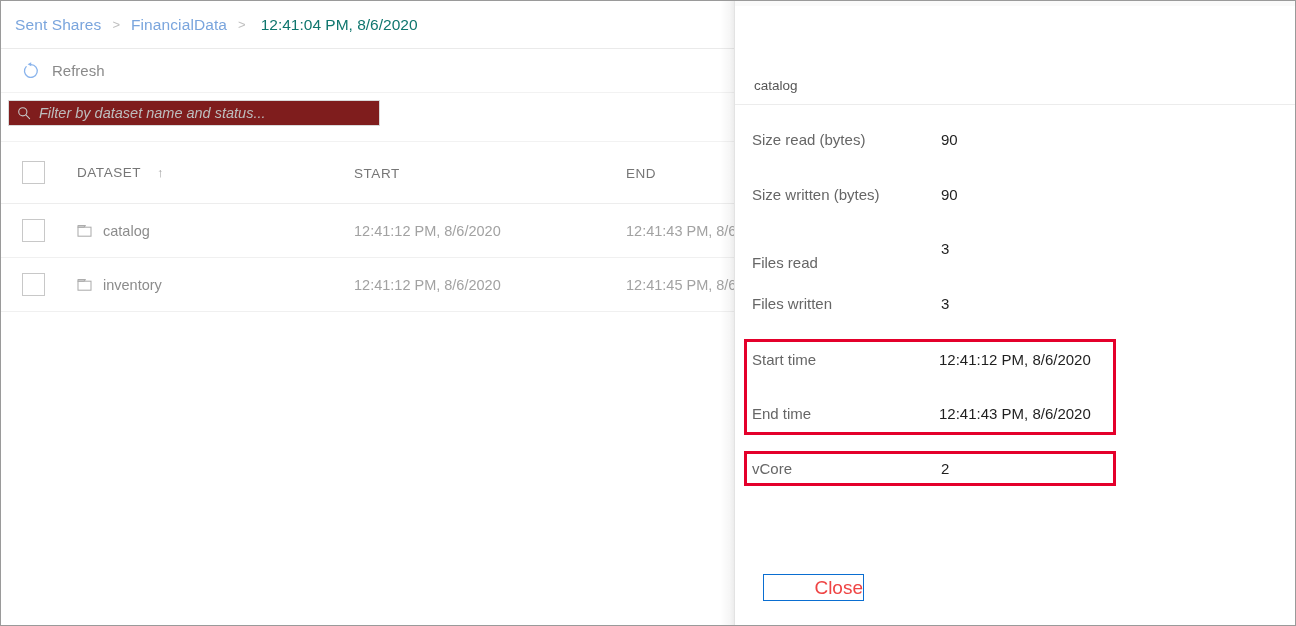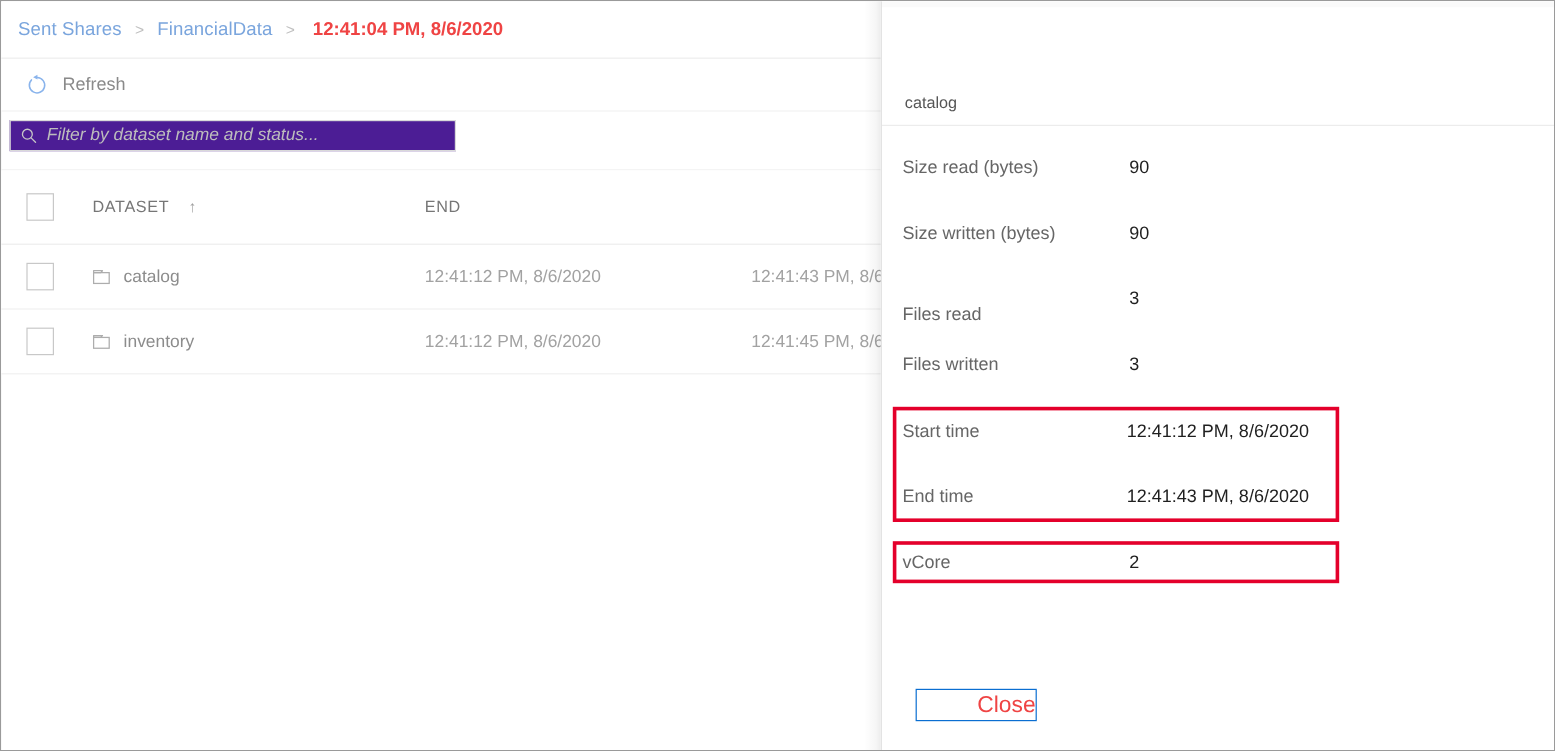--- a/index.html
+++ b/index.html
@@ -53,23 +53,23 @@
     cursor: pointer;
     white-space: nowrap;
   }
   .crumb-sep {
     color: #bfbfbf;
     font-size: 13px;
     margin: 0 11px;
     user-select: none;
   }
   .crumb-current {
-    color: #ef4444;
+    color: #0f766e;
     font-size: 15.5px;
-    font-weight: 700;
+    font-weight: 400;
     white-space: nowrap;
     margin-left: 4px;
   }
 
   
   .command-bar {
     position: absolute;
     left: 0;
     top: 48px;
     width: 1295px;
@@ -95,21 +95,21 @@
 
   
   .filter-wrap {
     position: absolute;
     left: 7px;
     top: 99px;
     width: 372px;
     height: 26px;
     box-sizing: border-box;
     border: 1px solid #d9d9d9;
-    background: #4c1d95;
+    background: #7f1d1d;
     display: flex;
     align-items: center;
     padding: 0 8px;
   }
   .filter-input {
     border: 0;
     outline: 0;
     flex: 1;
     font-family: "Liberation Sans", sans-serif;
     font-size: 14.5px;
@@ -347,20 +347,23 @@
     <div class="table-region">
 
       <div class="t-row header">
         <div class="cell-check">
           <div class="cbox"></div>
         </div>
         <div class="cell-dataset">
           <span class="th">DATASET</span>
           <span class="sort-arrow">↑</span>
         </div>
+        <div class="cell-start">
+          <span class="th">START</span>
+        </div>
         <div class="cell-end">
           <span class="th">END</span>
         </div>
       </div>
 
       <div class="t-row">
         <div class="cell-check">
           <div class="cbox"></div>
         </div>
         <div class="cell-dataset">

